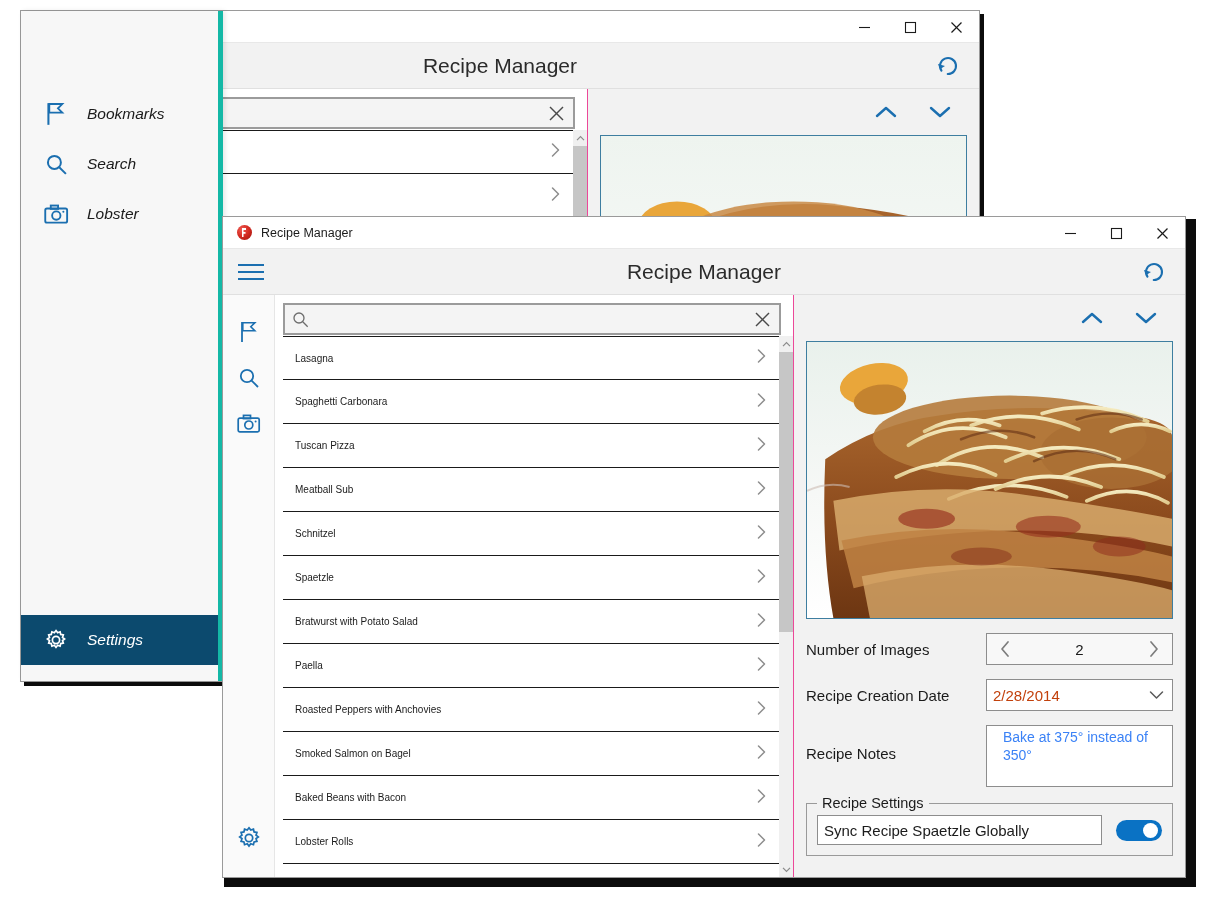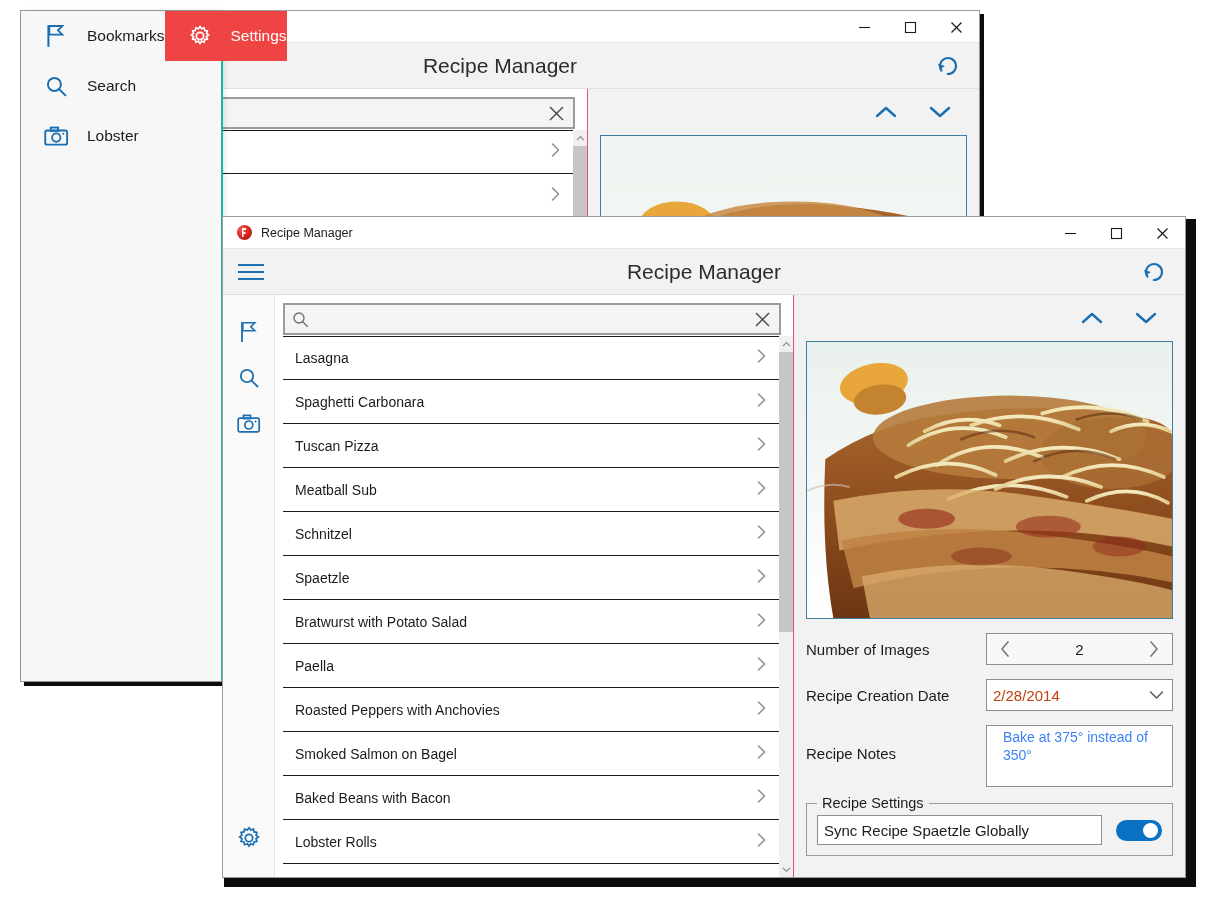--- a/index.html
+++ b/index.html
@@ -89,21 +89,21 @@
 
   .listwrap { flex: 1 1 auto; display: flex; min-height: 0; margin-top: 1px; }
   .recipelist { flex: 1 1 auto; overflow: hidden; }
   .recipe-row {
     height: 44px; display: flex; align-items: center;
     border-bottom: 1px solid #1a1a1a;
     padding: 0 12px 0 12px;
     background: #ffffff;
   }
   .recipe-row:first-child { border-top: 1px solid #1a1a1a; }
-  .recipe-name { flex: 1 1 auto; font-size: 14px; color: #1b1b1b; }
+  .recipe-name { flex: 1 1 auto; font-size: 10px; color: #1b1b1b; }
   .chev-right { color: #8d8d8d; }
 
   .scrollbar {
     width: 14px; background: #f0f0f0; flex: none;
     display: flex; flex-direction: column; align-items: center;
     position: relative;
   }
   .sb-arrow { height: 16px; display: flex; align-items: center; justify-content: center; flex: none; }
   .sb-track { flex: 1 1 auto; width: 100%; position: relative; }
   .sb-thumb { position: absolute; left: 0; width: 100%; background: #c6c6c6; }
@@ -183,31 +183,32 @@
     position: absolute; left: 24px; top: 14px;
     width: 960px; height: 672px;
     background: #0c0c0c; z-index: 0;
   }
 
   
   .flyout {
     position: absolute; left: 0; top: 0;
     width: 202px; height: 100%;
     background: #f7f7f7;
-    border-right: 2px solid #14b8a6;
-    display: flex; flex-direction: row;
+    border-right: 5px solid #14b8a6;
+    display: flex; flex-direction: column;
     z-index: 40;
     box-shadow: 2px 0 5px rgba(0,0,0,0.10);
+    font-style: italic;
   }
   .fly-item {
     height: 50px; display: flex; align-items: center; gap: 18px;
     padding-left: 22px; font-size: 15.5px; color: #1b1b1b;
   }
   .fly-item .fly-ico { width: 26px; display: flex; align-items: center; justify-content: center; flex: none; }
-  .fly-item.selected { background: #ef4444; color: #ffffff; }
+  .fly-item.selected { background: #0c4a6e; color: #ffffff; }
   .fly-spacer { flex: 1 1 auto; }
 
   
   .frontshadow {
     position: absolute; left: 224px; top: 219px;
     width: 972px; height: 668px;
     background: #0c0c0c; z-index: 50;
   }
   #front-window { left: 222px; top: 216px; width: 964px; height: 662px; z-index: 60; }
 </style>

